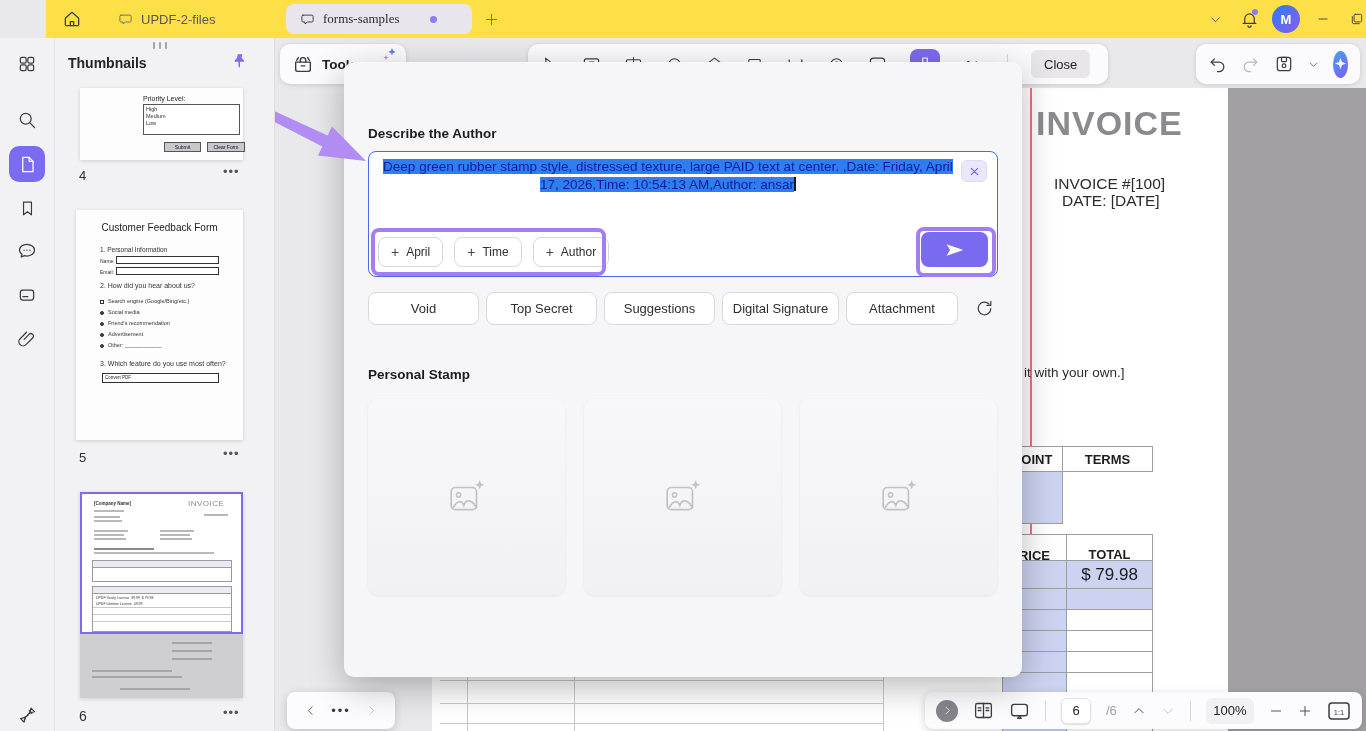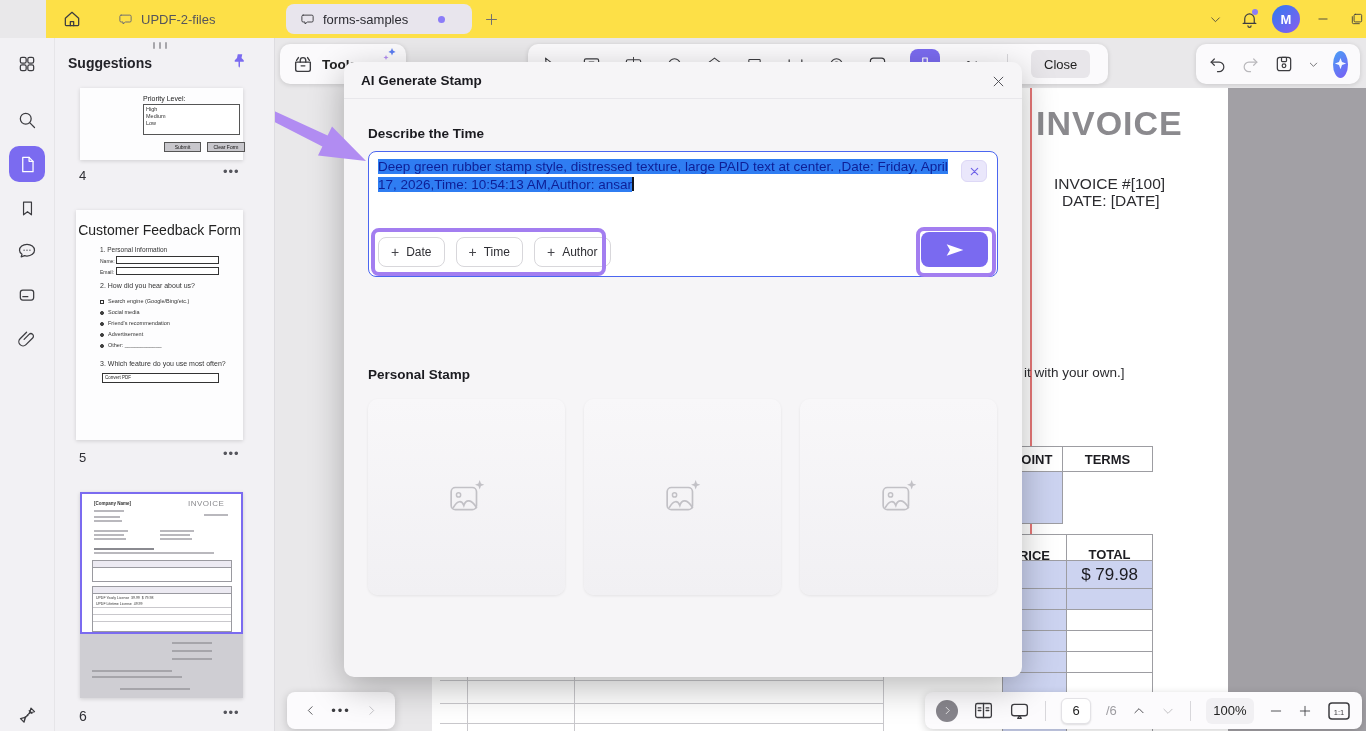--- a/index.html
+++ b/index.html
@@ -80,21 +80,21 @@
 .graycircle{width:22px;height:22px;border-radius:50%;background:#87858c;display:flex;align-items:center;justify-content:center;}
 .btxt{font-size:13px;color:#9d9ca1;}
 
 
 .dialog{position:absolute;left:344px;top:62px;width:678px;height:615px;background:#f6f5f7;border-radius:10px;box-shadow:0 10px 35px rgba(0,0,0,.28);z-index:10;}
 .dlg-header{position:absolute;left:0;top:0;width:100%;height:37px;border-bottom:1px solid #e8e7eb;display:flex;align-items:center;padding:0 17px;}
 .dlg-title{font-size:13.5px;font-weight:bold;color:#1b1b20;}
 .dlg-close{position:absolute;right:14px;top:9px;width:20px;height:20px;display:flex;align-items:center;justify-content:center;}
 .dlg-label{position:absolute;left:24px;font-size:13.5px;font-weight:bold;color:#1b1b20;}
 .inputbox{position:absolute;left:24px;top:89px;width:630px;height:126px;background:#fff;border:1.5px solid #4b66f0;border-radius:8px;}
-.prompt{position:absolute;left:9px;top:6px;width:580px;font-size:13.5px;line-height:17.5px;}
+.prompt{position:absolute;left:9px;top:6px;width:580px;font-size:13.5px;line-height:17.5px;text-align:center;}
 .sel{background:#2f7df2;color:#0e1f96;}
 .caret{display:inline-block;width:2px;height:14px;background:#15161c;vertical-align:-2px;}
 .clearbtn{position:absolute;right:10px;top:8px;width:26px;height:22px;background:#eae7fb;border:1px solid #ddd8f6;border-radius:6px;display:flex;align-items:center;justify-content:center;}
 .chips{position:absolute;left:9px;bottom:9px;display:flex;gap:11px;}
 .chip{height:30px;padding:0 12px;background:#fff;border:1px solid #d8d7db;border-radius:8px;display:flex;align-items:center;gap:7px;font-size:12px;color:#2e2e33;}
 .chip .pl{font-size:14px;color:#45454b;line-height:1;}
 .sendbtn{position:absolute;right:9px;bottom:9px;width:67px;height:35px;background:#7a6af0;border-radius:8px;display:flex;align-items:center;justify-content:center;}
 .presets{position:absolute;left:24px;top:230px;display:flex;gap:7px;align-items:center;}
 .preset{height:33px;background:#fff;border:1px solid #d9d8dc;border-radius:8px;display:flex;align-items:center;justify-content:center;font-size:13px;color:#2e2e33;}
 .cards{position:absolute;left:24px;top:337px;display:flex;gap:19px;}
@@ -278,21 +278,21 @@
         <path d="M4 11l8-7 8 7v8a1 1 0 0 1-1 1H5a1 1 0 0 1-1-1z"></path>
         <path d="M10 20v-5h4v5"></path>
       </svg>
   </div>
   <div class="tab" style="left:58px;">
     <svg class="i" width="15" height="15" viewBox="0 0 24 24" style="stroke:#6a6a72;">
         <path d="M4 5h14a2 2 0 0 1 2 2v7a2 2 0 0 1-2 2h-7l-4 3v-3H4a2 2 0 0 1-2-2V7a2 2 0 0 1 2-2z" transform="translate(1,0)"></path>
       </svg>
     <span>UPDF-2-files</span>
   </div>
-  <div class="tab active" style="left:240px;width:186px;">
+  <div class="tab active" style="left:240px;width:186px;font-family:Liberation Serif, serif;">
     <svg class="i" width="15" height="15" viewBox="0 0 24 24">
         <path d="M4 5h14a2 2 0 0 1 2 2v7a2 2 0 0 1-2 2h-7l-4 3v-3H4a2 2 0 0 1-2-2V7a2 2 0 0 1 2-2z" transform="translate(1,0)"></path>
       </svg>
     <span>forms-samples</span>
     <span class="tabdot"></span>
   </div>
   <div class="newtab">
       <svg class="i" width="15" height="15" viewBox="0 0 24 24" style="stroke:#6a6a72;">
         <path d="M12 4v16M4 12h16"></path>
       </svg>
@@ -383,42 +383,42 @@
       </svg>
     </div>
 </div>
 
 <div class="panel">
   <div class="drag">
       <i></i>
       <i></i>
       <i></i>
     </div>
-  <div class="paneltitle">Suggestions</div>
+  <div class="paneltitle">Thumbnails</div>
   <span style="position:absolute;left:176px;top:14px;">
     <svg width="18" height="18" viewBox="0 0 24 24">
         <path d="M9 3h6l-1 5 3 3v2h-5v6l-1 2-1-2v-6H5v-2l3-3z" fill="#7b6bf0"></path>
       </svg>
   </span>
 
   <div class="thumbcard" style="left:25px;top:50px;width:163px;height:72px;">
     <div class="mini4-label">Priority Level:</div>
     <div class="mini4-list">
       <div>High</div>
         <div>Medium</div>
         <div>Low</div>
     </div>
     <div class="mini4-btn" style="left:84px;top:54px;width:37px;">Submit</div>
     <div class="mini4-btn" style="left:127px;top:54px;width:38px;">Clear Form</div>
   </div>
   <div class="pagenum" style="left:24px;top:130px;">4</div>
   <div class="pagemenu" style="left:168px;top:126px;">•••</div>
 
   <div class="thumbcard" style="left:21px;top:172px;width:167px;height:230px;">
-    <div class="m5" style="left:0;top:12px;width:167px;text-align:center;font-size:14px;color:#222;">Customer Feedback Form</div>
+    <div class="m5" style="left:0;top:12px;width:167px;text-align:center;font-size:10px;color:#222;">Customer Feedback Form</div>
     <div class="m5" style="left:24px;top:36px;font-size:6.5px;">1. Personal Information</div>
     <div class="m5" style="left:24px;top:48px;font-size:5px;">Name:</div>
     <div class="m5box" style="left:40px;top:46px;width:103px;height:8px;"></div>
     <div class="m5" style="left:24px;top:59px;font-size:5px;">Email:</div>
     <div class="m5box" style="left:40px;top:57px;width:103px;height:8px;"></div>
     <div class="m5" style="left:24px;top:72px;font-size:7px;">2. How did you hear about us?</div>
     <div class="m5mark" style="left:24px;top:90px;"></div>
     <div class="m5" style="left:32px;top:88px;font-size:5.5px;">Search engine (Google/Bing/etc.)</div>
     <div class="m5mark r" style="left:24px;top:101px;"></div>
     <div class="m5" style="left:32px;top:99px;font-size:5.5px;">Social media</div>
@@ -469,59 +469,64 @@
       <div class="bar" style="left:12px;top:36px;width:80px;background:#a6a5aa;"></div>
       <div class="bar" style="left:12px;top:42px;width:90px;background:#a6a5aa;"></div>
       <div class="bar" style="left:40px;top:54px;width:70px;background:#a6a5aa;"></div>
     </div>
   </div>
   <div class="pagenum" style="left:24px;top:670px;font-size:14px;">6</div>
   <div class="pagemenu" style="left:168px;top:667px;">•••</div>
 </div>
 
 <div class="dialog">
-  <div class="dlg-header">
-    <span class="dlg-title">AI Generate Stamp</span>
-    <span class="dlg-close">
-        <svg class="i" width="15" height="15" viewBox="0 0 24 24" style="stroke:#4a4a50;">
-          <path d="M5 5l14 14M19 5L5 19"></path>
-        </svg>
-      </span>
-  </div>
-
-  <div class="dlg-label" style="top:64px;">Describe the Time</div>
+
+  <div class="dlg-label" style="top:64px;">Describe the Author</div>
 
   <div class="inputbox">
     <div class="prompt"><span class="sel">Deep green rubber stamp style, distressed texture, large PAID text at center. ,Date: Friday, April 17, 2026,Time: 10:54:13 AM,Author: ansar</span><span class="caret"></span></div>
     <div class="clearbtn">
         <svg width="11" height="11" viewBox="0 0 24 24" style="stroke:#6f62e8;fill:none;stroke-width:2.4;stroke-linecap:round;">
           <path d="M5 5l14 14M19 5L5 19"></path>
         </svg>
       </div>
     <div class="chips">
       <div class="chip">
           <span class="pl">+</span>
-          <span>Date</span>
+          <span>April</span>
         </div>
       <div class="chip">
           <span class="pl">+</span>
           <span>Time</span>
         </div>
       <div class="chip">
           <span class="pl">+</span>
           <span>Author</span>
         </div>
     </div>
     <div class="sendbtn">
       <svg width="20" height="16" viewBox="0 0 24 18">
           <path d="M2 2l20 7-20 7 4-7z" fill="#fff"></path>
         </svg>
     </div>
   </div>
 
+  <div class="presets">
+    <div class="preset" style="width:111px;">Void</div>
+    <div class="preset" style="width:111px;">Top Secret</div>
+    <div class="preset" style="width:111px;">Suggestions</div>
+    <div class="preset" style="width:117px;">Digital Signature</div>
+    <div class="preset" style="width:112px;">Attachment</div>
+    <span style="margin-left:10px;">
+      <svg class="i" width="19" height="19" viewBox="0 0 24 24">
+          <path d="M20 12a8 8 0 1 1-2.3-5.7"></path>
+          <path d="M20 3v5h-5"></path>
+        </svg>
+    </span>
+  </div>
 
   <div class="dlg-label" style="top:305px;">Personal Stamp</div>
 
   <div class="cards">
     <div class="gcard">
       <svg width="38" height="38" viewBox="0 0 36 36">
           <rect x="3" y="9" width="24" height="21" rx="4" fill="none" stroke="#c2c1c6" stroke-width="1.6"></rect>
           <circle cx="10" cy="16" r="2" fill="none" stroke="#c2c1c6" stroke-width="1.4"></circle>
           <path d="M5 28c4-7 8-7 10-2 2-6 7-6 12 2" fill="none" stroke="#c2c1c6" stroke-width="1.6" stroke-linecap="round"></path>
           <path d="M30 2l1.2 3.2L34.4 6.4l-3.2 1.2L30 10.8l-1.2-3.2-3.2-1.2 3.2-1.2z" fill="#c2c1c6"></path>

